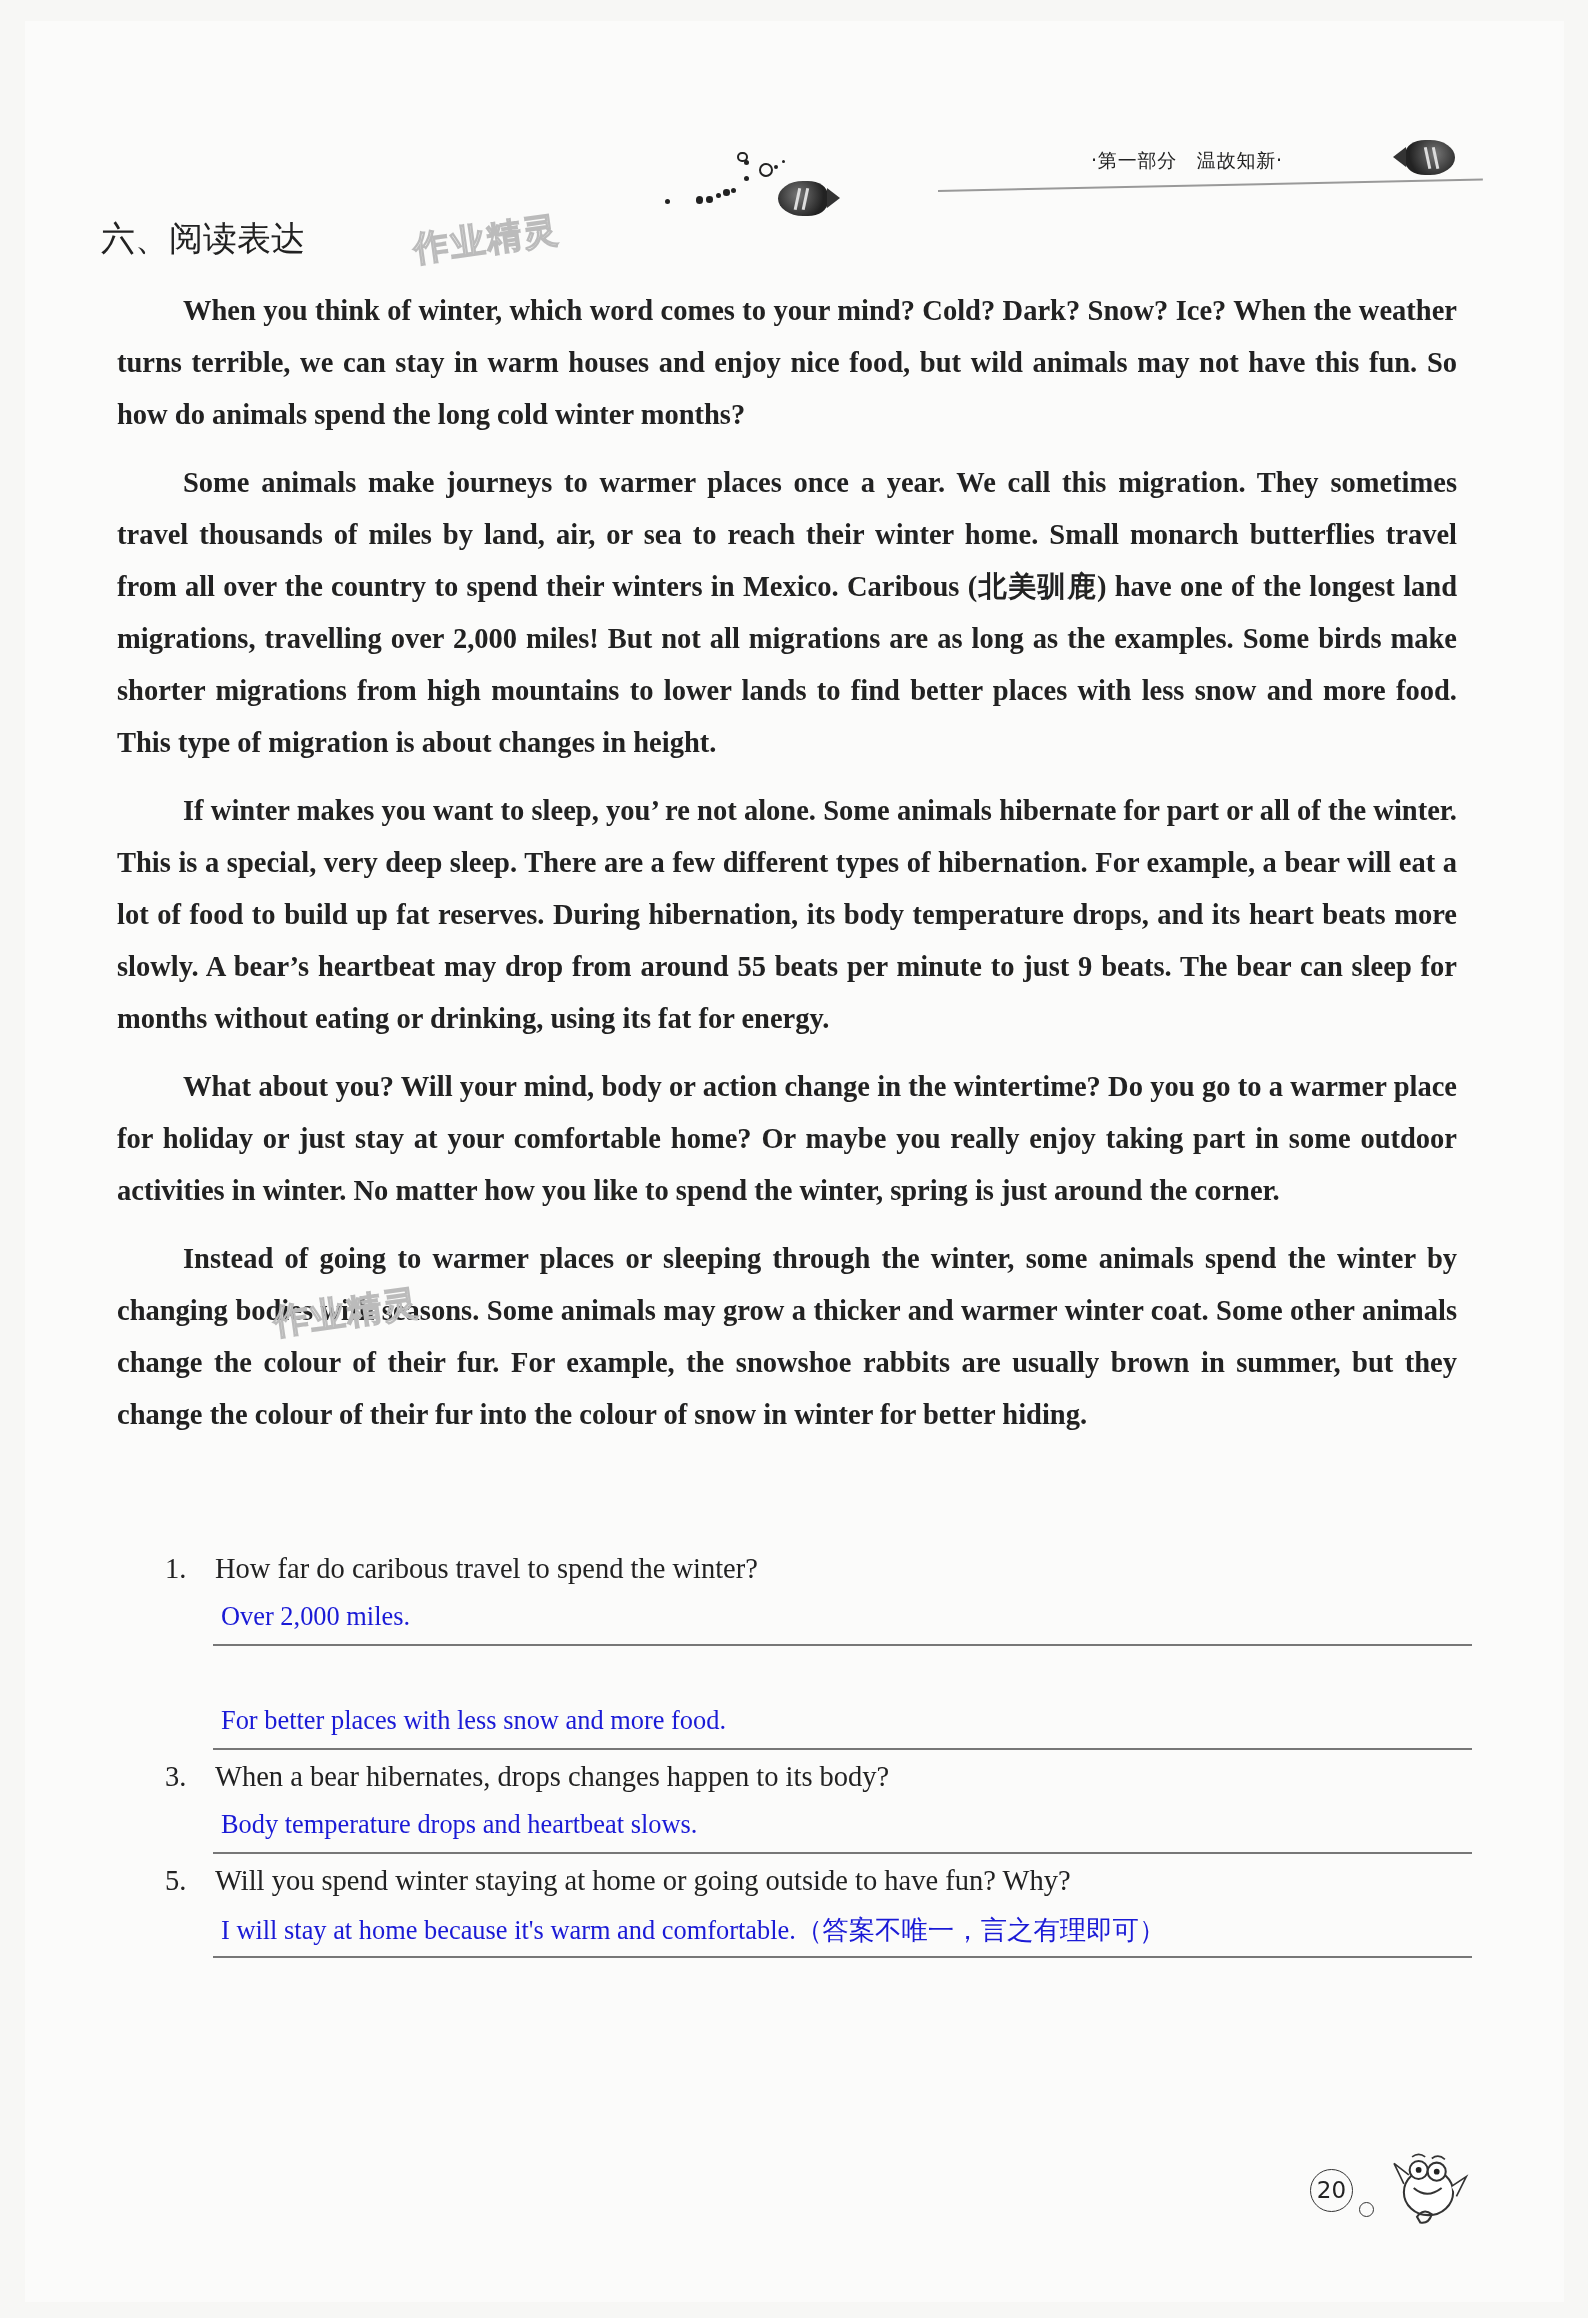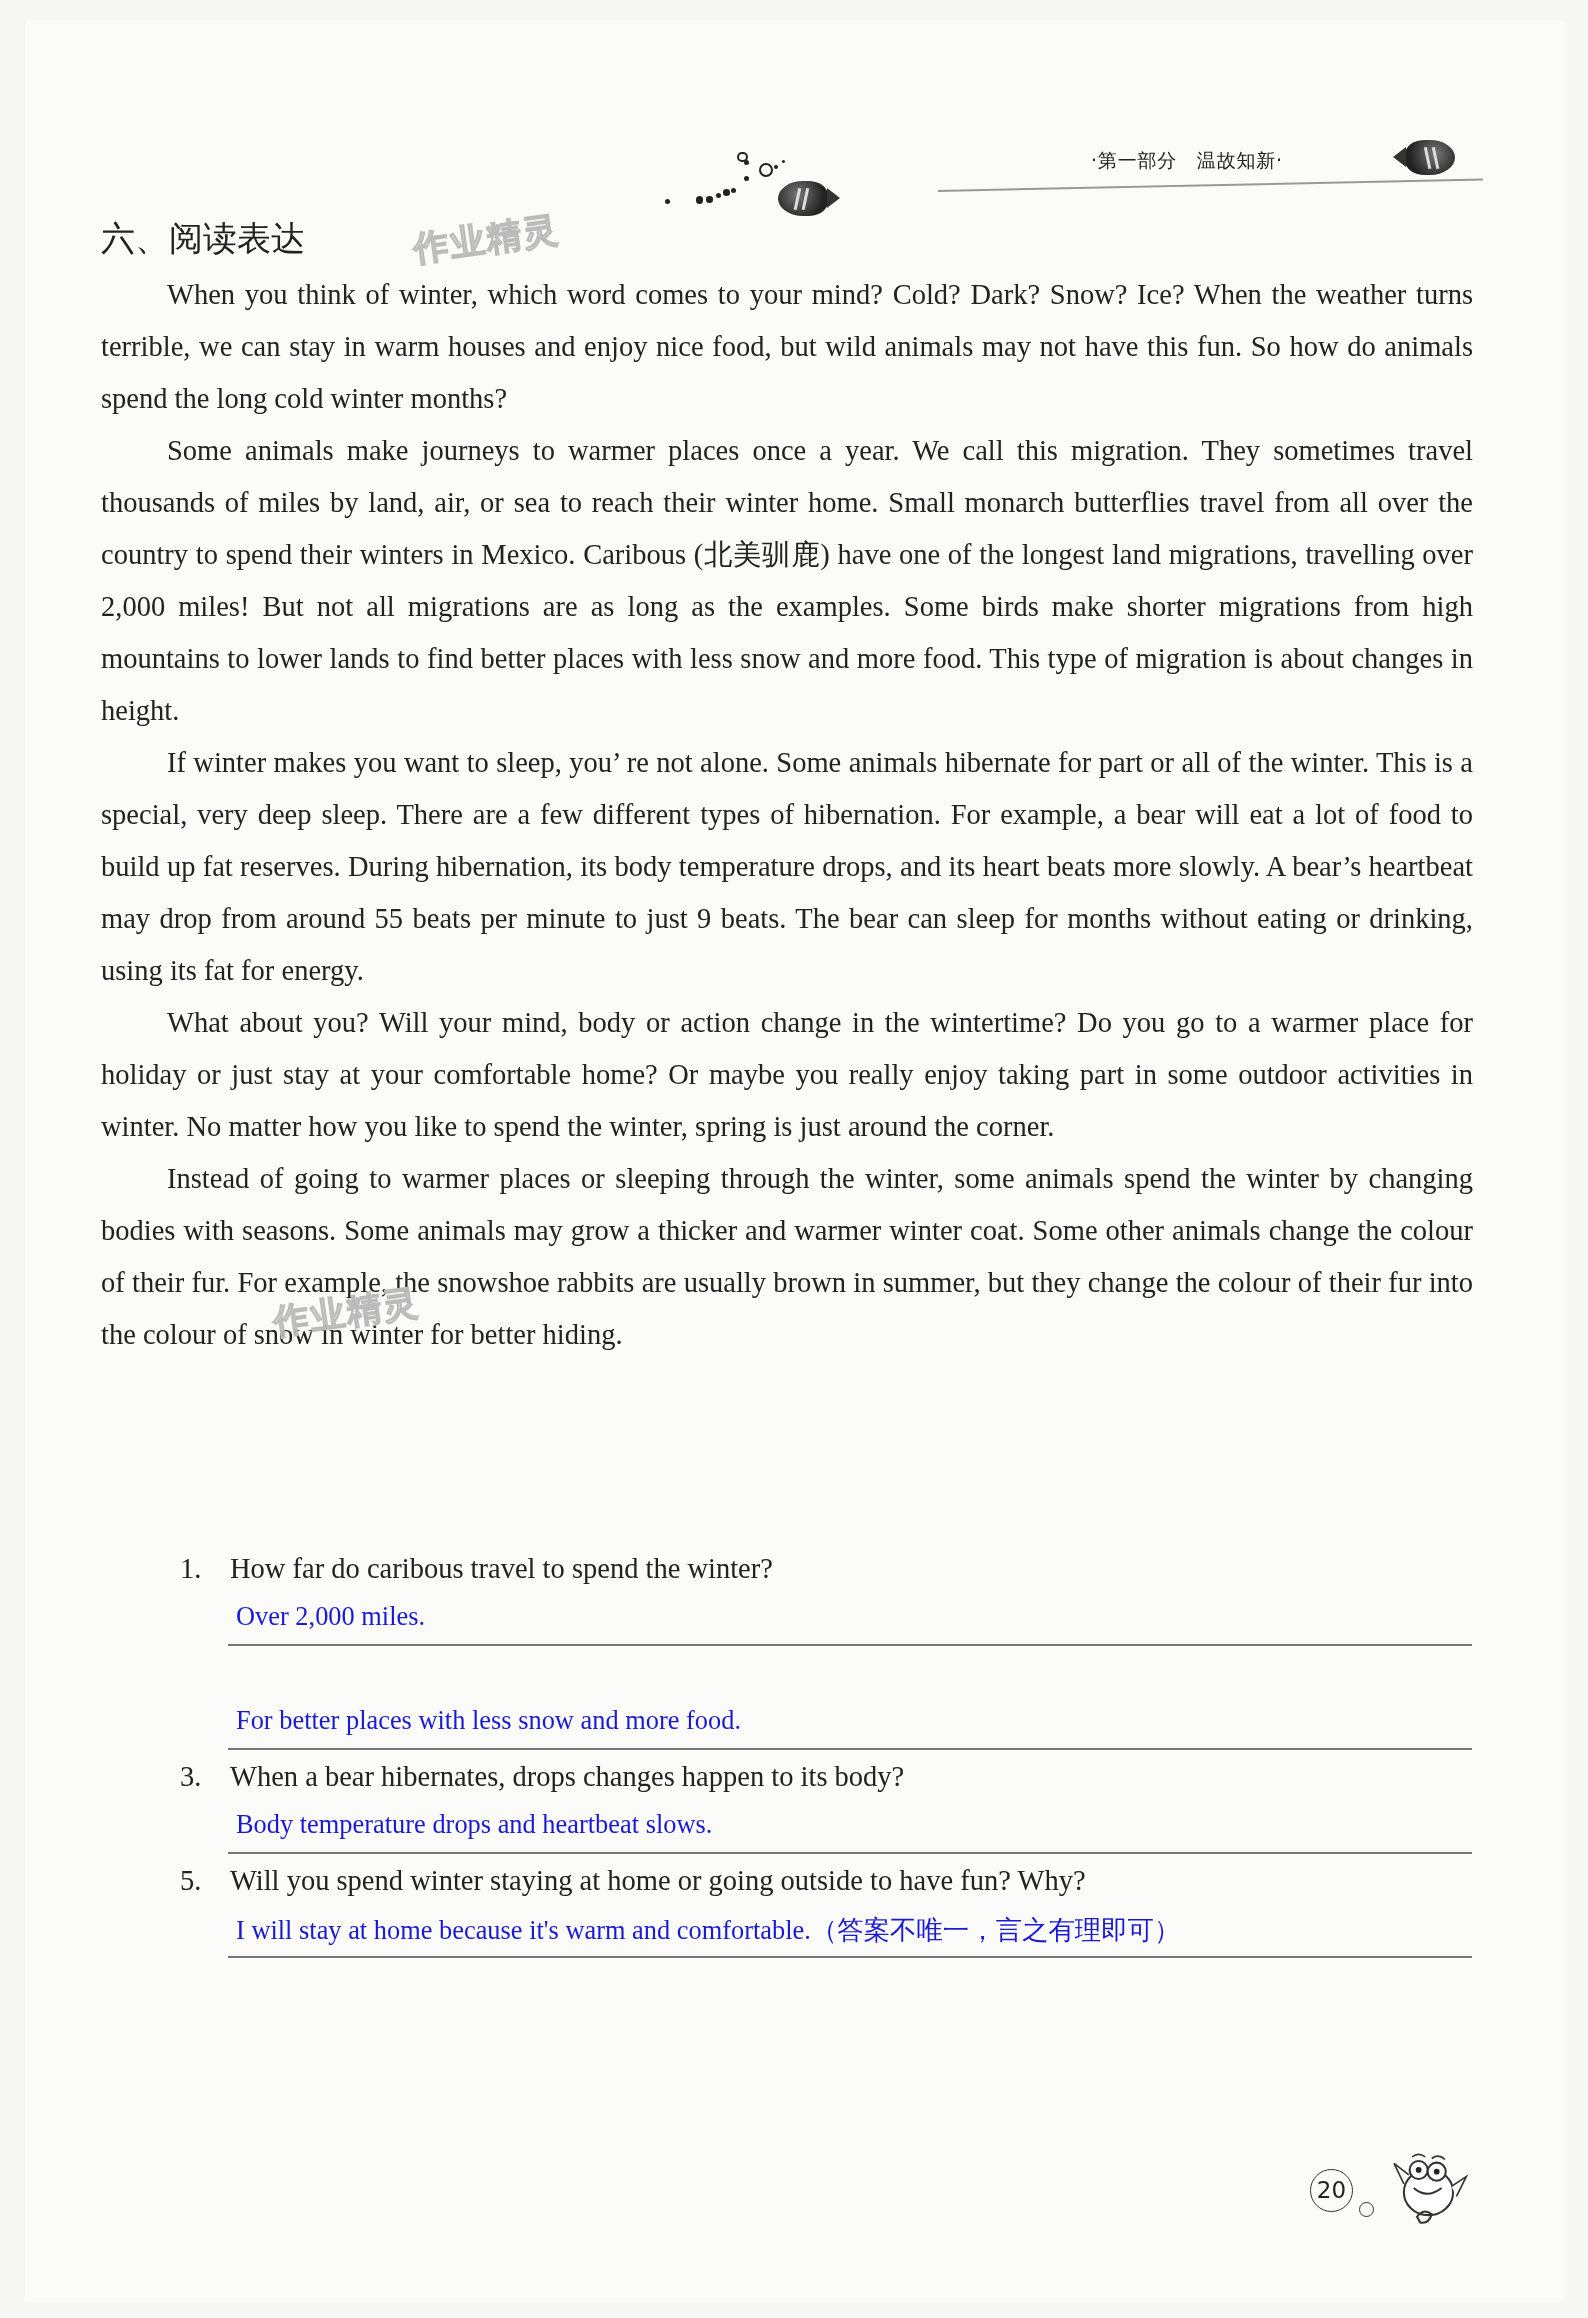--- a/index.html
+++ b/index.html
@@ -16,23 +16,23 @@
     background:radial-gradient(circle at 40% 40%, #777, #222 70%); }
   .fish .stripe { position:absolute; top:6.6px; width:2.5px; height:21.5px; background:#ddd; transform:rotate(12deg); }
   .fish .tail { position:absolute; right:-11.6px; top:6.6px; width:0; height:0;
     border-top:10.7px solid transparent; border-bottom:10.7px solid transparent; border-left:13.2px solid #333; }
   .wave { position:absolute; left:277px; top:50px; width:545px; height:1.7px; background:#999; transform:rotate(-1.2deg); transform-origin:left; }
   .header-title { position:absolute; left:430px; top:8.3px; font-family:"DejaVu Sans",sans-serif; font-size:19px; color:#222; white-space:nowrap; letter-spacing:0.8px; }
   .section-title { position:absolute; left:101px; top:216px; font-family:"DejaVu Sans",sans-serif; font-size:34px; color:#222; }
   .watermark { position:absolute; font-family:"DejaVu Sans",sans-serif; font-size:35px; font-weight:bold;
     color:transparent; -webkit-text-stroke:1.2px #bbb; transform:rotate(-8deg); letter-spacing:1.7px; }
   .passage { position:absolute; left:101px; top:269px; width:1372px; font-size:28.5px; line-height:52px; text-align:justify; }
-  .passage p { margin:0; text-indent:66px; }
+  .passage p { margin:16px; text-indent:66px;font-weight:bold; }
   .questions { position:absolute; left:165px; top:1553px; width:1307px; }
-  .q { position:relative; height:104px;margin-left:15px; }
+  .q { position:relative; height:104px; }
   .q-text { position:absolute; left:0; top:0; font-size:28.5px; white-space:nowrap; }
   .q-num { display:inline-block; width:50px; }
   .answer { position:absolute; left:56px; top:48px; font-size:26.4px; color:#1a1ad6; white-space:nowrap; }
   .answer-line { position:absolute; left:48px; right:0; top:91px; height:1.7px; background:#777; }
   .page-number { position:absolute; left:1310px; top:2169px; width:41px; height:41px; border:1.7px solid #333; border-radius:50%;
     font-family:"DejaVu Sans",sans-serif; font-size:23px; text-align:center; line-height:41px; color:#222; }
   .small-bubble { position:absolute; left:1359px; top:2202px; width:13.2px; height:13.2px; border:1.7px solid #333; border-radius:50%; }
   .mascot { position:absolute; left:1387px; top:2147px; width:83px; height:78px; }
 </style>
 </head>

